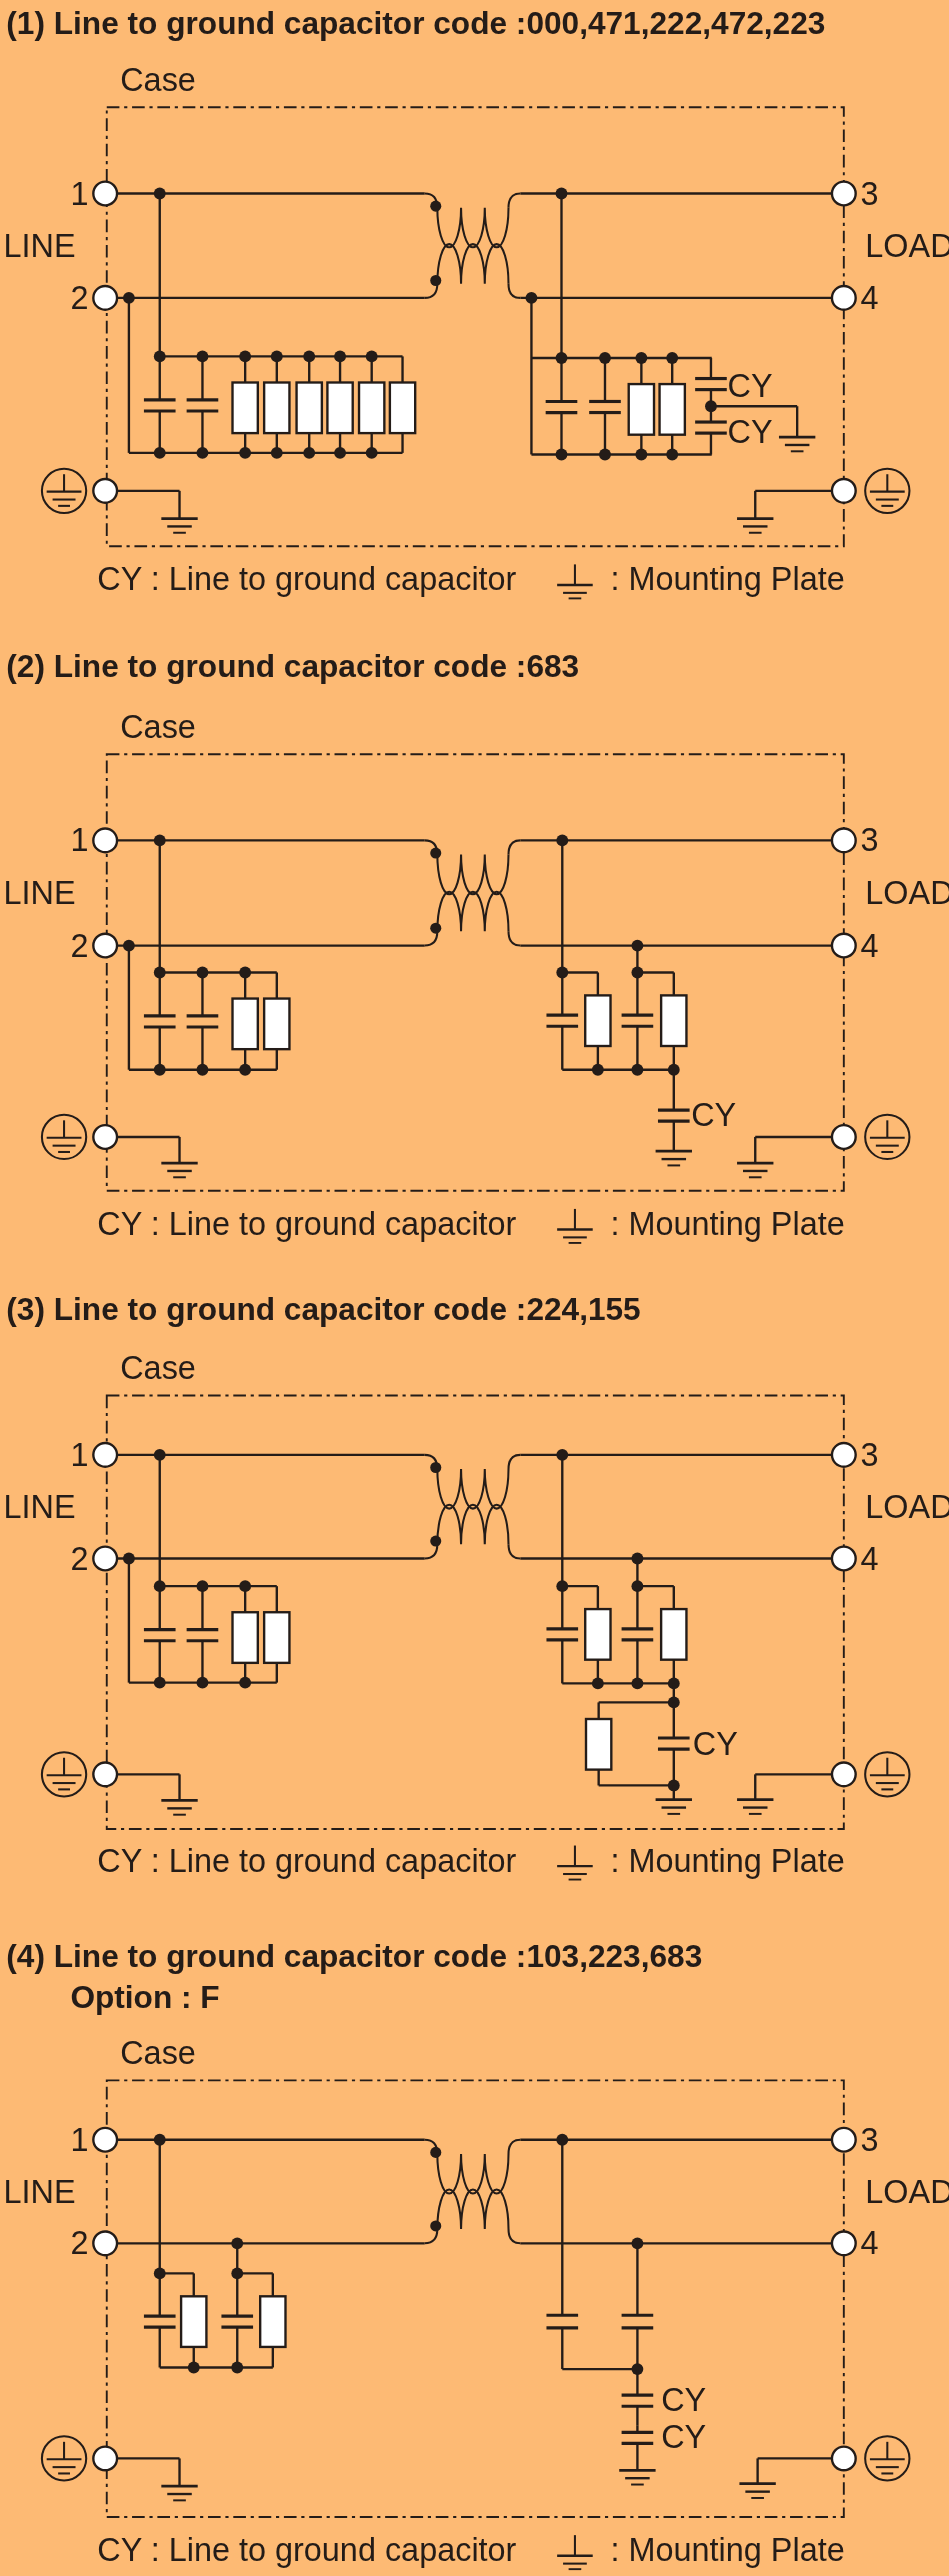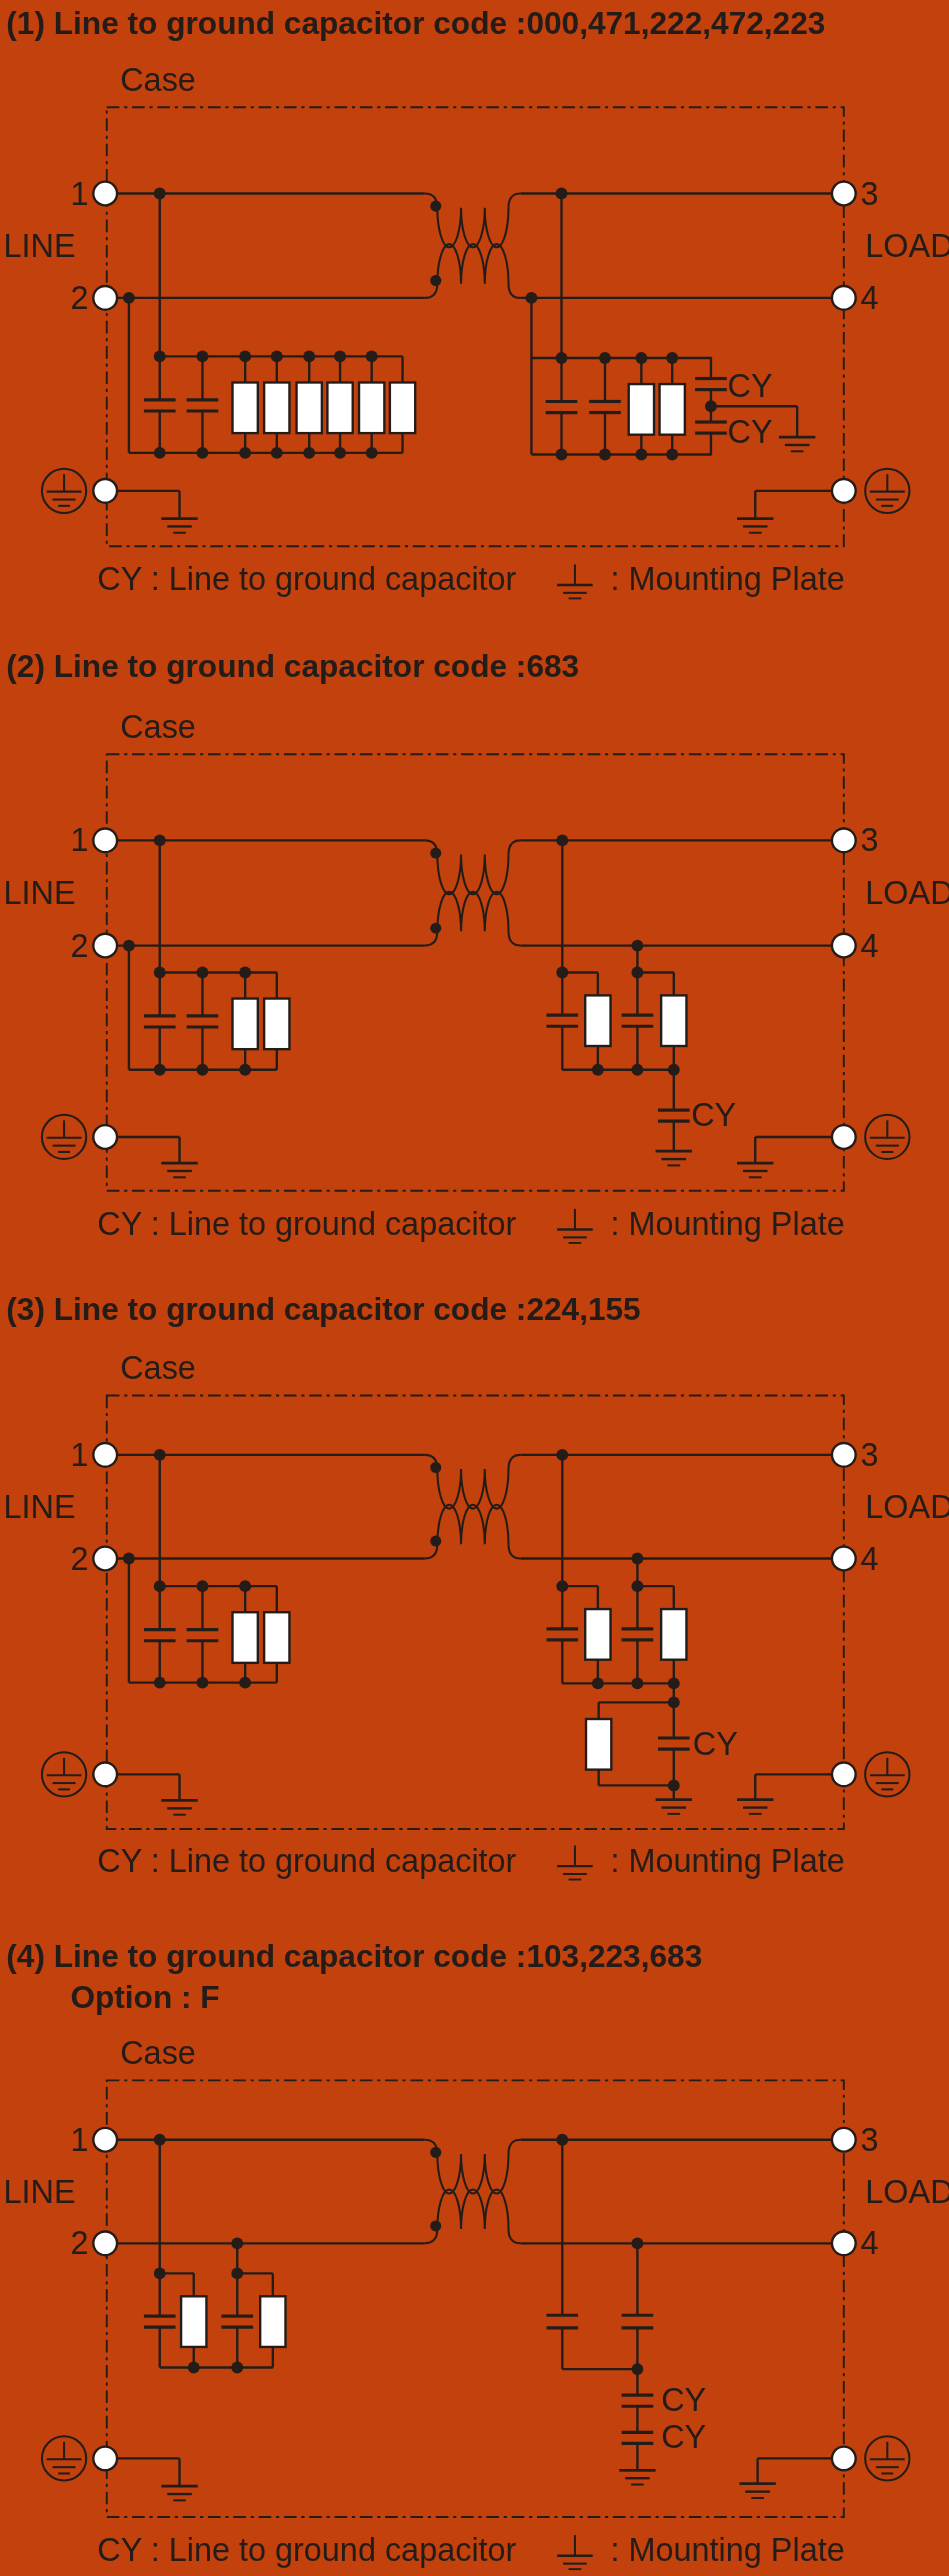--- a/index.html
+++ b/index.html
@@ -1,16 +1,16 @@
 <!DOCTYPE html>
 <html style="font-size:12.7px"><head>
 <meta charset="utf-8">
 <style>
   html,body{margin:0;padding:0;background:#ffffff;}
-  #page{position:relative;width:949px;height:2576px;background:#c2410c;overflow:hidden;
+  #page{position:relative;width:949px;height:2576px;background:#fdba74;overflow:hidden;
         font-family:"Liberation Sans", sans-serif;}
   svg{position:absolute;left:0;top:0;}
   text{font-family:"Liberation Sans", sans-serif;fill:#241c18;}
   .title{font-size:40px;font-weight:bold;}
   .lbl{font-size:41px;font-weight:normal;}
 </style>
 </head>
 <body>
 
 <div id="page">

